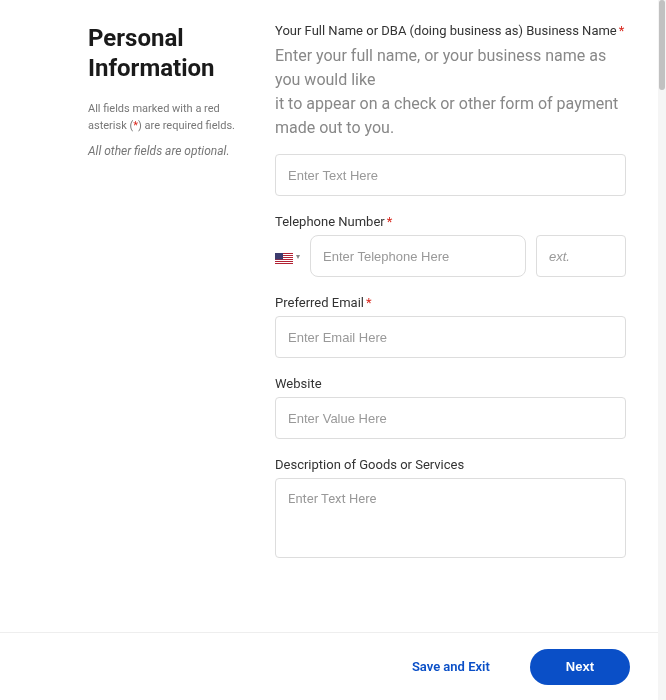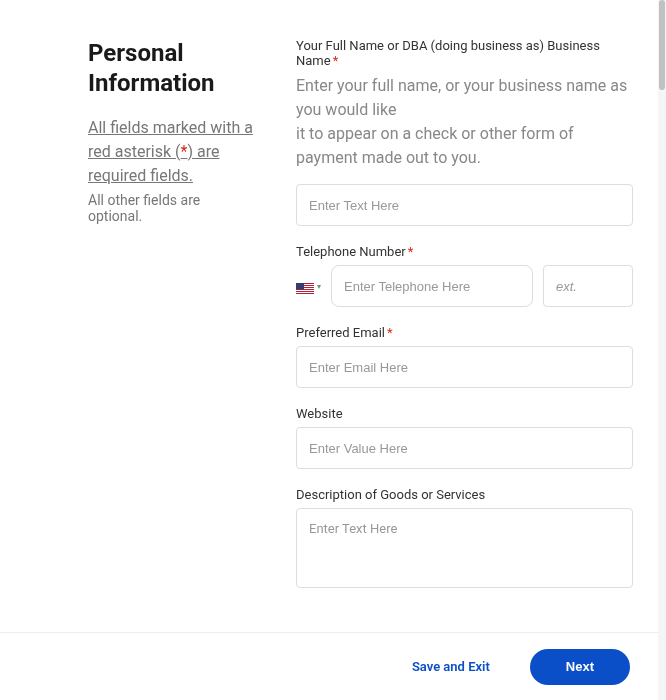--- a/index.html
+++ b/index.html
@@ -27,48 +27,47 @@
       position: absolute;
       right: 1px;
       top: 0;
       width: 6px;
       height: 90px;
       background: #c1c1c1;
       border-radius: 4px;
     }
     .container {
       display: flex;
-      padding: 38px 40px 0 88px;
-      gap: 21px;
+      padding: 23px 40px 0 88px;
     }
     .left-col {
       width: 175px;
       flex-shrink: 0;
       padding-right: 10px;
     }
     .page-title {
       font-size: 24px;
       font-weight: 700;
       color: #1a1a1a;
       line-height: 1.25;
       margin-bottom: 18px;
     }
     .required-note {
-      font-size: 16px;
+      font-size: 11px;
       color: #777;
       line-height: 1.5;
-      margin-bottom: 4px;
-      text-decoration: underline;
+      margin-bottom: 10px;
     }
     .required-note .asterisk {
       color: #d8261c;
     }
     .optional-note {
-      font-size: 14px;
+      font-size: 12px;
       color: #777;
+      font-style: italic;
     }
     .right-col {
       flex: 1;
       padding-left: 12px;
     }
     .field-group {
       margin-bottom: 18px;
     }
     .field-label {
       font-size: 13px;

